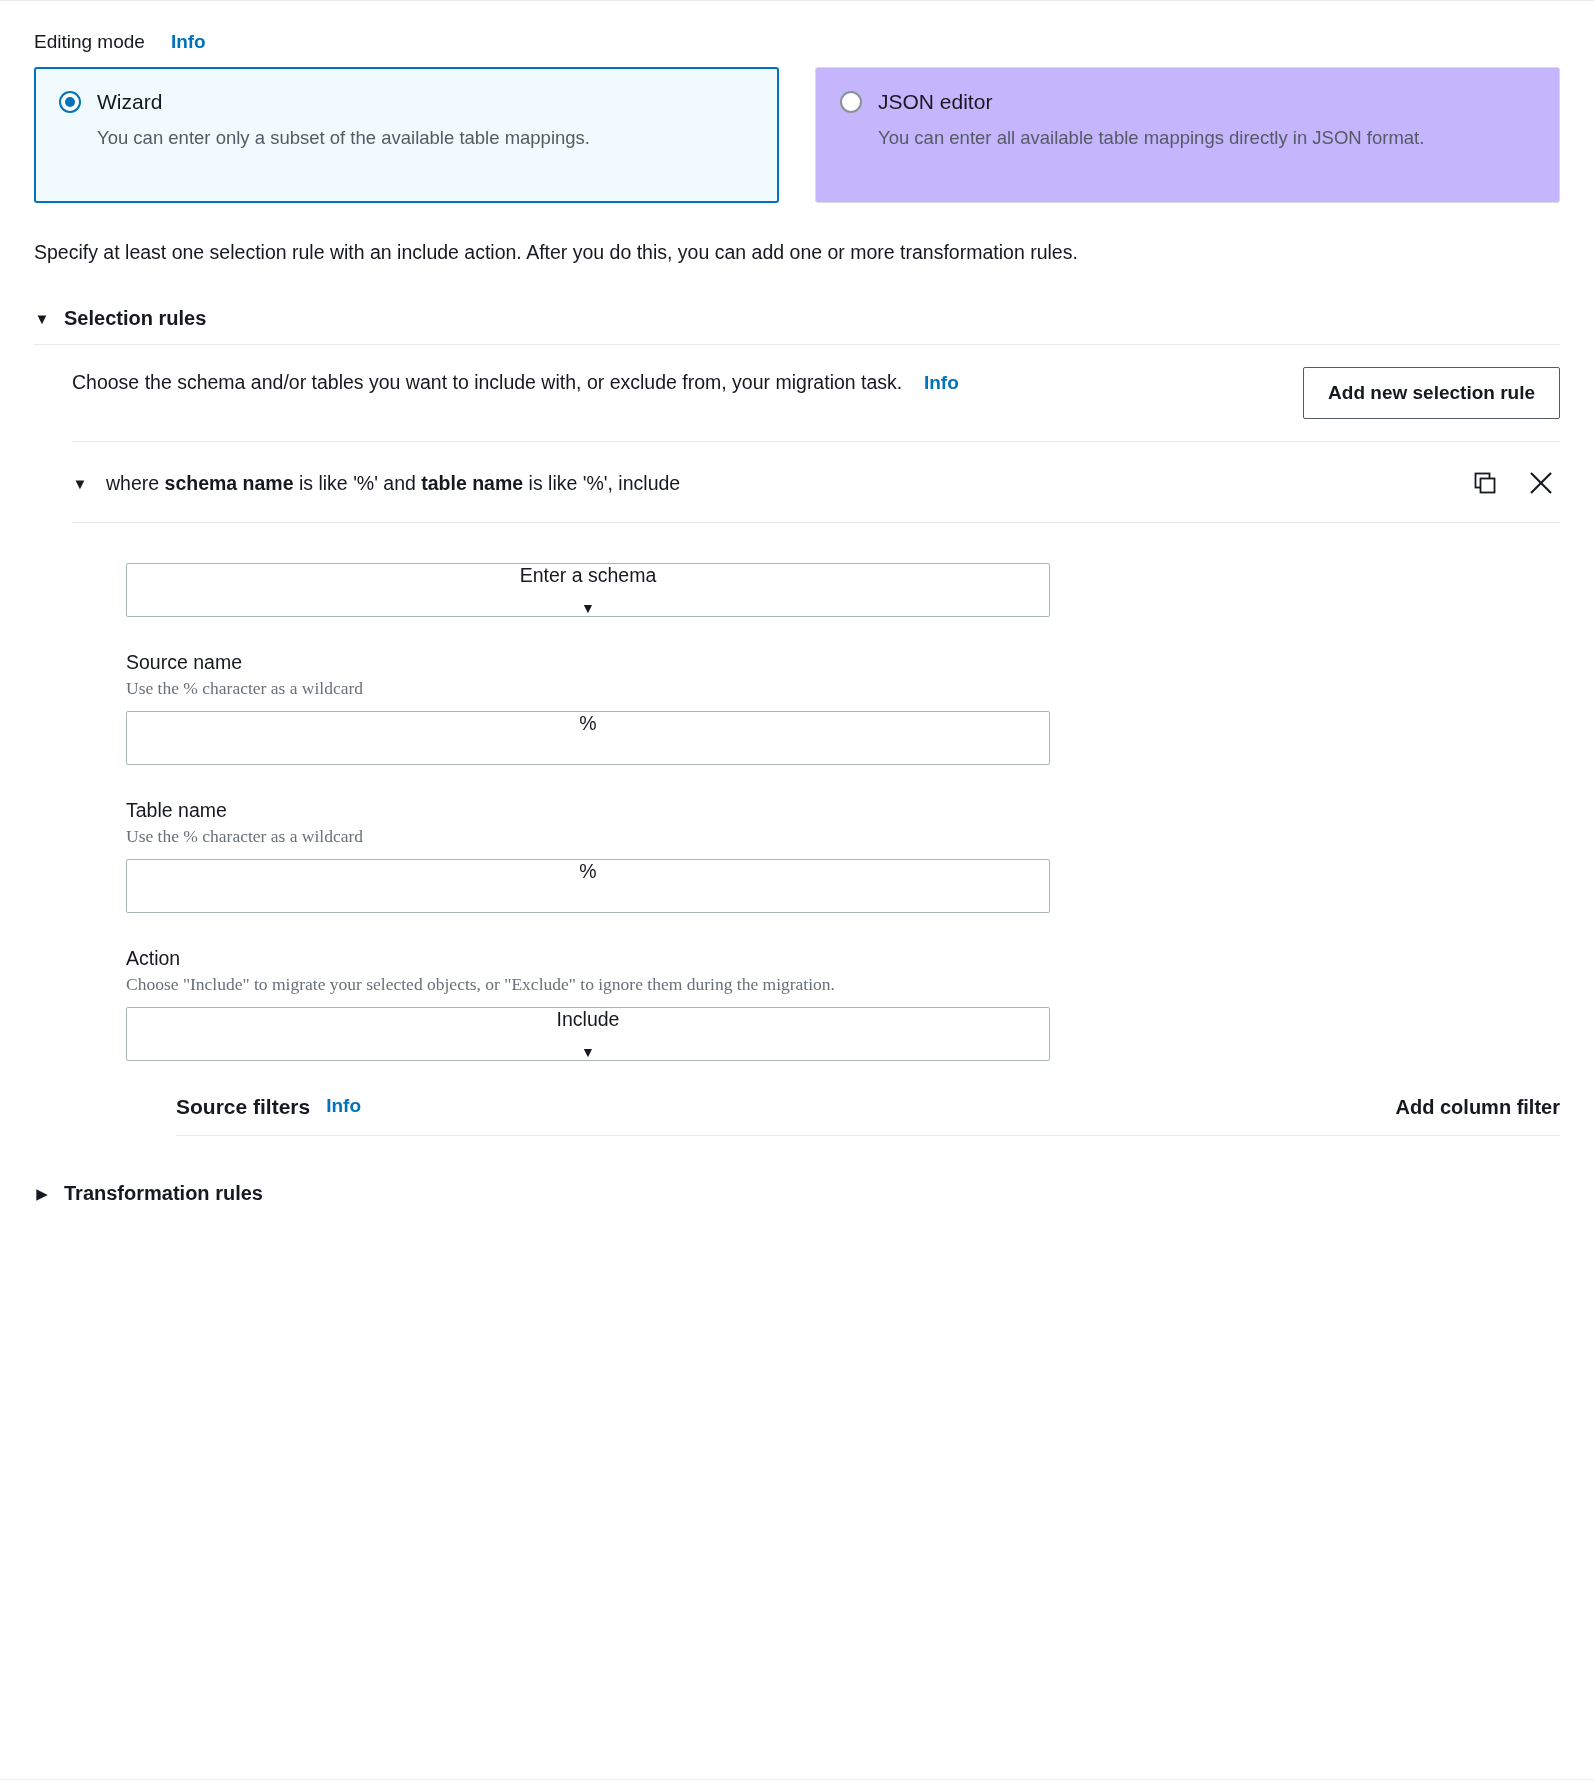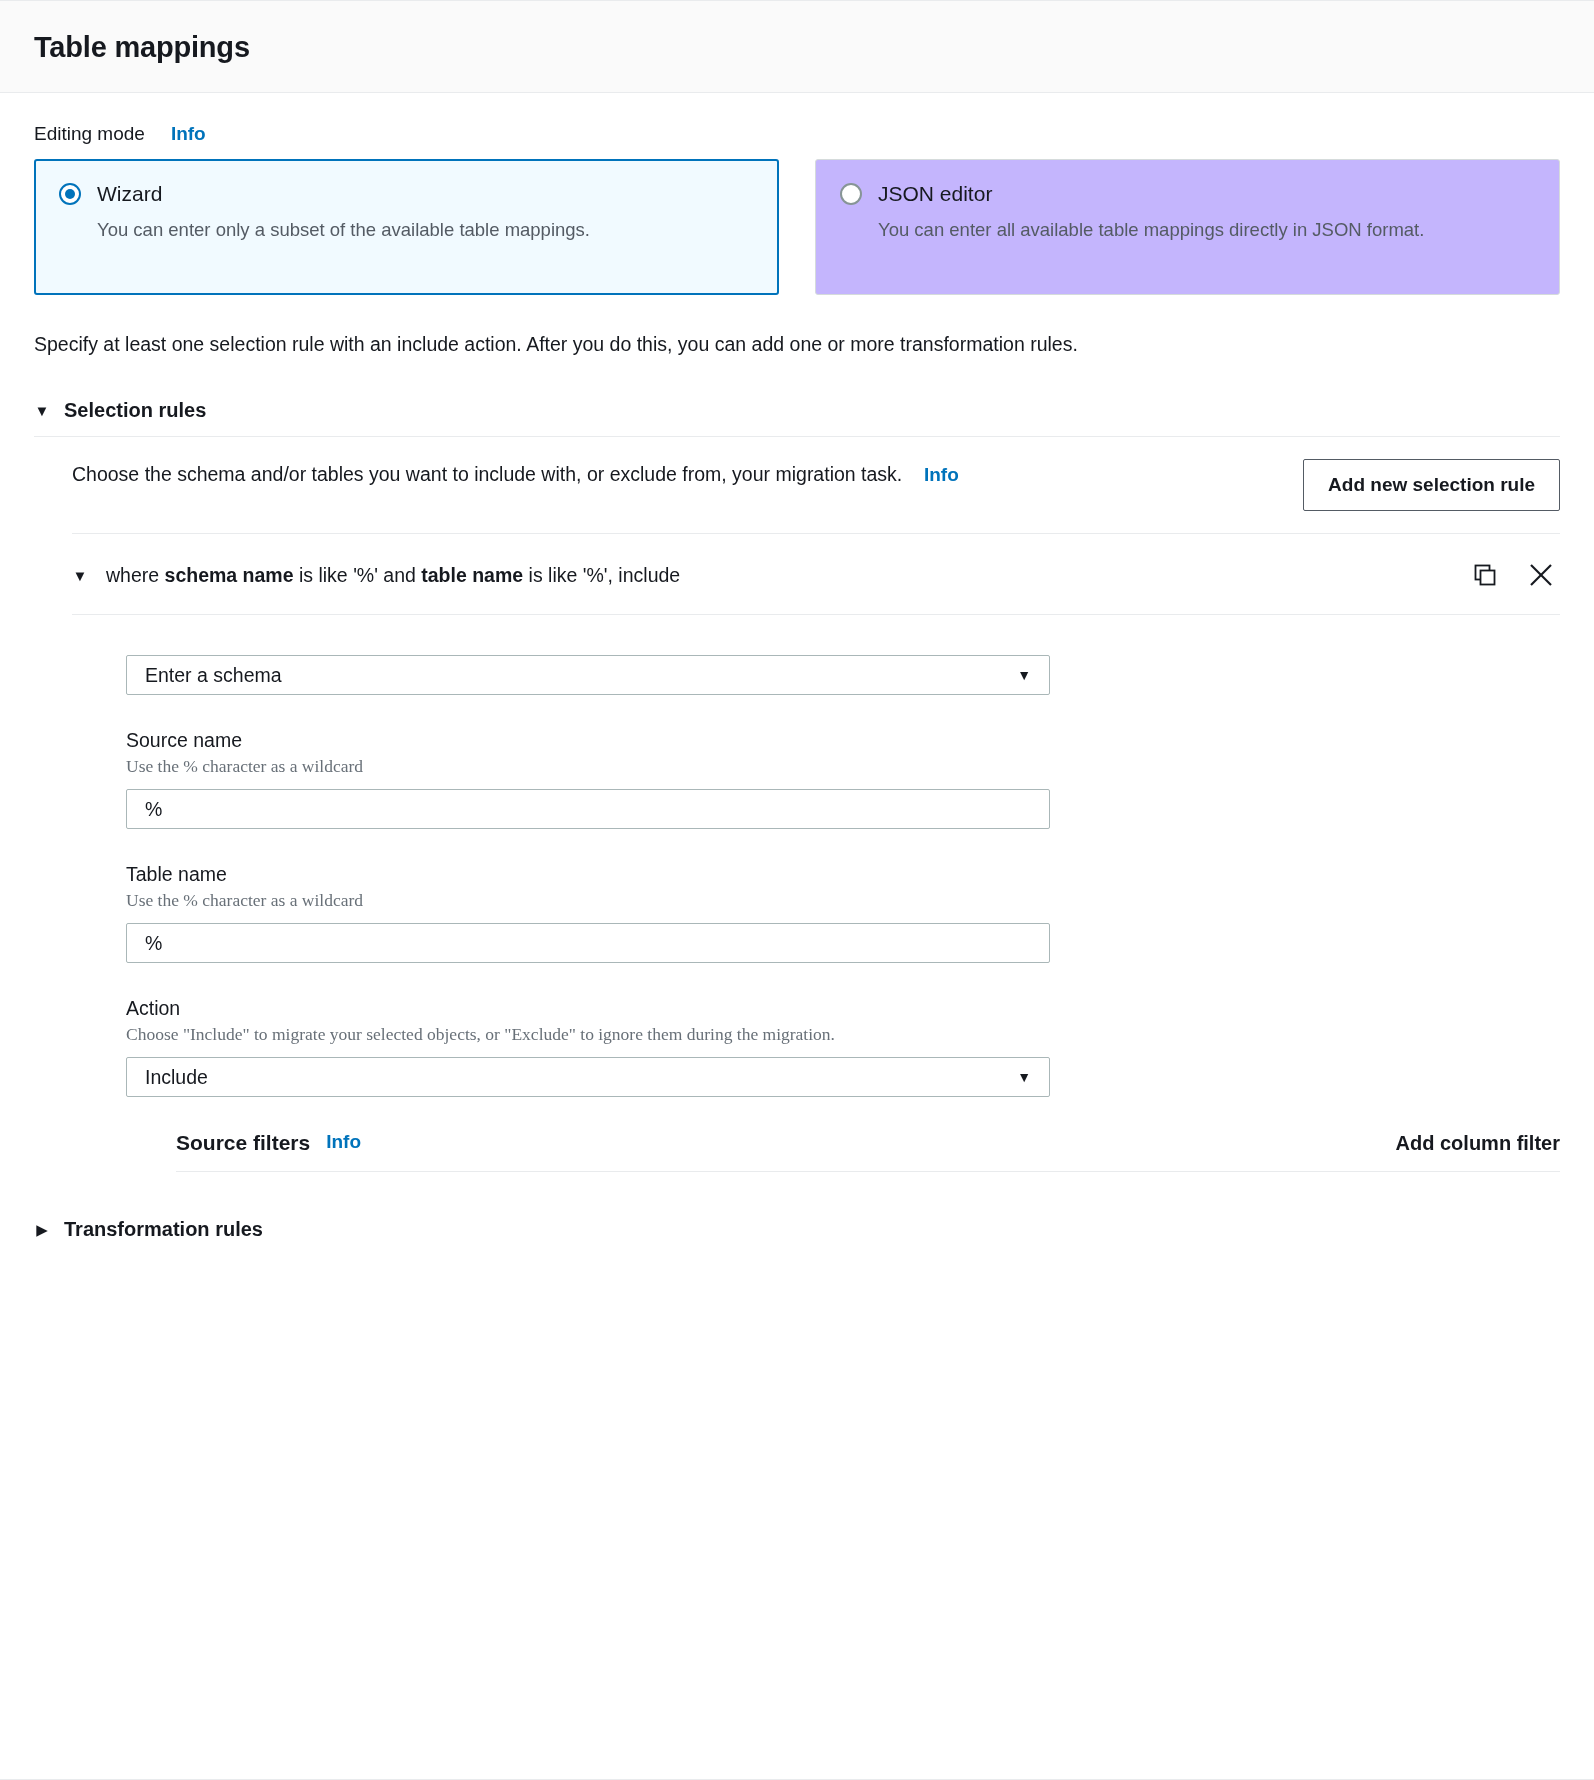--- a/index.html
+++ b/index.html
@@ -217,32 +217,33 @@
     margin-bottom: 4px;
   }
   .form-hint {
     font-size: 17.5px;
     color: #687078;
     margin-bottom: 12px;
     font-family: Liberation Serif, serif;
   }
   .select, .textinput {
     width: 924px;
-    height: 40px;
+    height: 54px;
     border: 1px solid #aab7b8;
     border-radius: 2px;
     background: #ffffff;
     font-family: "Liberation Sans", sans-serif;
     font-size: 19.5px;
     color: #16191f;
     padding: 0 18px;
     display: flex;
     align-items: center;
     justify-content: space-between;
     cursor: pointer;
+    flex-direction: column;
   }
   .textinput { cursor: text; }
   .select .sel-caret {
     font-size: 14px;
     color: #16191f;
   }
   
   .filters-row {
     margin-left: 104px;
     margin-right: 0;
@@ -279,23 +280,20 @@
     position: absolute;
     left: 0; right: 0; bottom: 0;
     height: 1px;
   }
 </style>
 </head>
 <body>
 
 <div class="page">
 
-  <div class="panel-header">
-    <div class="panel-title">Table mappings</div>
-  </div>
 
   <div class="panel-body">
 
     <div class="field-label-row">
       <span class="field-label">Editing mode</span>
       <span class="info-link">Info</span>
     </div>
 
     <div class="tiles">
       <div class="tile selected">

